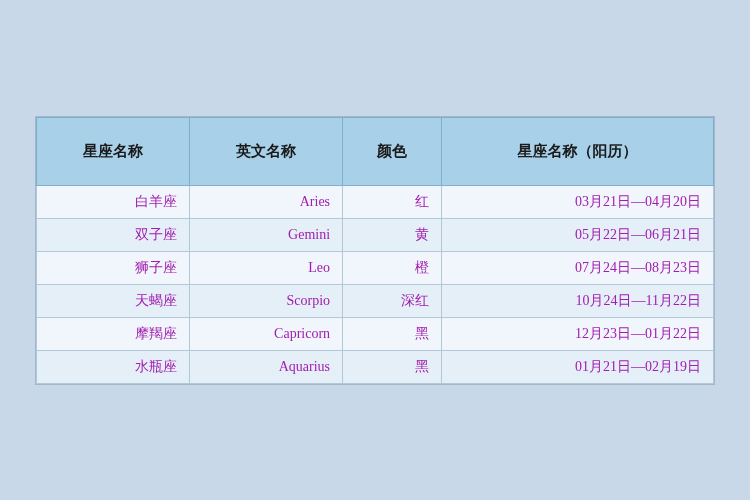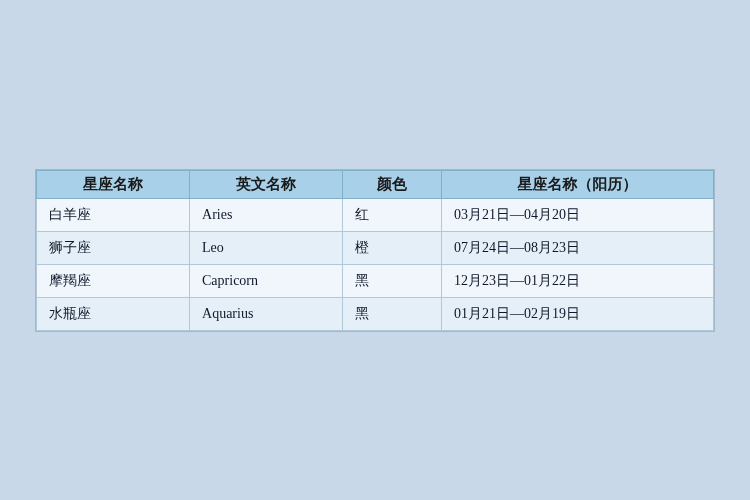--- a/index.html
+++ b/index.html
@@ -28,41 +28,41 @@
       width: 100%;
       border-collapse: collapse;
     }
 
     thead tr {
       background-color: #a8d0e8;
     }
 
     thead th {
       border: 1px solid #80b0c8;
-      padding: 4px 12px;
+      padding: 24px 12px;
       text-align: center;
       font-size: 15px;
       font-weight: bold;
       color: #1a1a1a;
     }
 
     tbody tr {
       background-color: #f0f6fc;
     }
 
     tbody tr:nth-child(even) {
       background-color: #e4eff8;
     }
 
     tbody td {
       border: 1px solid #b0c8d8;
       padding: 7px 12px;
-      text-align: left;
+      text-align: right;
       font-size: 14px;
-      color: #0f172a;
+      color: #a21caf;
       margin-top: 12px;
     }
 
     tbody td:first-child {
       font-weight: normal;
     }
 
     tbody td:nth-child(2) {
       font-style: normal;
     }
@@ -81,24 +81,36 @@
       </tr>
     </thead>
     <tbody id="table-body">
     <tr>
           <td>白羊座</td>
           <td>Aries</td>
           <td>红</td>
           <td>03月21日—04月20日</td>
         </tr>
         <tr>
+          <td>双子座</td>
+          <td>Gemini</td>
+          <td>黄</td>
+          <td>05月22日—06月21日</td>
+        </tr>
+        <tr>
           <td>狮子座</td>
           <td>Leo</td>
           <td>橙</td>
           <td>07月24日—08月23日</td>
+        </tr>
+        <tr>
+          <td>天蝎座</td>
+          <td>Scorpio</td>
+          <td>深红</td>
+          <td>10月24日—11月22日</td>
         </tr>
         <tr>
           <td>摩羯座</td>
           <td>Capricorn</td>
           <td>黑</td>
           <td>12月23日—01月22日</td>
         </tr>
         <tr>
           <td>水瓶座</td>
           <td>Aquarius</td>

